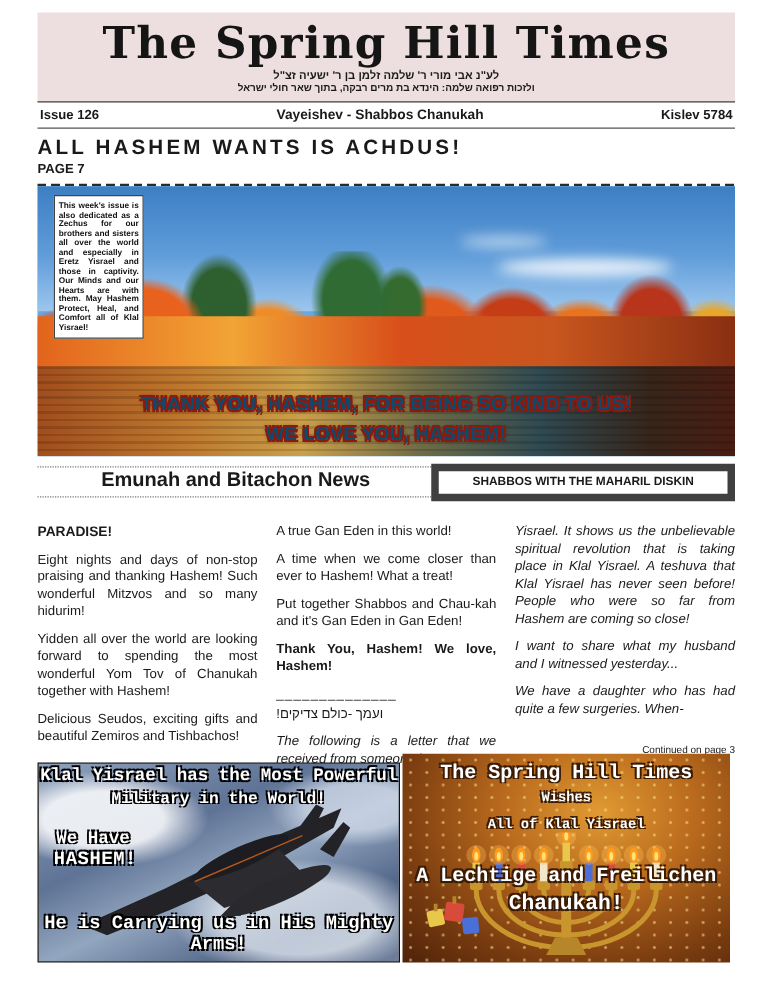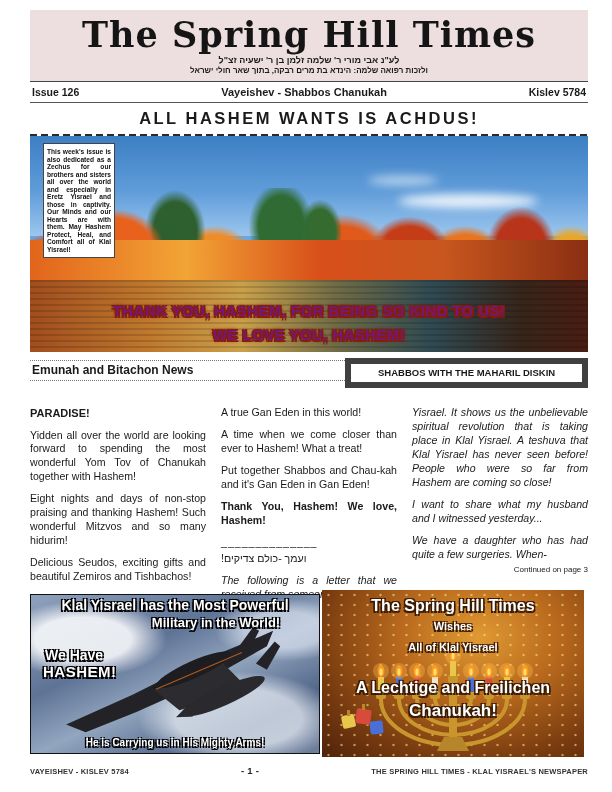--- a/index.html
+++ b/index.html
@@ -22,21 +22,21 @@
   .heb2{font-size:8px;margin-top:1px;font-weight:bold;}
 
   
   .issue-bar{
     display:flex;justify-content:space-between;align-items:center;
     border-bottom:1px solid #555;padding:4px 2px 4px 2px;font-size:10.5px;font-weight:bold;
   }
   .issue-bar .mid{font-size:11px;}
 
   
-  .headline-block{text-align:center;padding:6px 0 2px 0;}
+  .headline-block{padding:6px 0 2px 0;}
   .headline{font-size:16.5px;font-weight:bold;letter-spacing:2.5px;}
   .pageref{font-size:10.5px;font-weight:bold;margin-top:1px;}
   .dashed-divider{
     height:2px;margin:4px 0 0 0;
     background:repeating-linear-gradient(90deg,#2a2a2a 0 7px,transparent 7px 11px);
   }
 
   
   .photo{position:relative;height:216px;overflow:hidden;background:#6aa7e0;}
   .sky{position:absolute;left:0;right:0;top:0;height:100px;
@@ -62,67 +62,67 @@
     background:
      repeating-linear-gradient(180deg,rgba(0,0,0,.14) 0 2px,transparent 2px 6px),
      linear-gradient(90deg,#a14d1d 0%,#c07a2e 22%,#caa04a 38%,#6f6b46 55%,#2f4a52 72%,#37251a 88%,#4a1d12 100%);}
   .dedication-box{
     position:absolute;left:13px;top:7px;width:64px;background:#ffffff;
     border:1px solid #444;padding:4px 3px;font-size:6.6px;font-weight:bold;
     line-height:1.14;text-align:justify;color:#111;
   }
   .overlay{position:absolute;left:0;right:0;bottom:5px;text-align:center;}
   .ol{
-    color:#701a75;font-weight:bold;font-size:15px;line-height:24px;letter-spacing:.4px;
+    color:#0c4a6e;font-weight:bold;font-size:15px;line-height:24px;letter-spacing:.4px;
     text-shadow:-1.5px -1.5px 0 #8a1a0f,1.5px -1.5px 0 #8a1a0f,-1.5px 1.5px 0 #8a1a0f,
                  1.5px 1.5px 0 #8a1a0f,0 0 4px #5e130a;
   }
 
   
   .section-row{display:flex;justify-content:space-between;align-items:flex-start;margin-top:8px;height:38px;}
   .section-title-wrap{width:330px;}
   .dotted{border-top:1.5px dotted #777;height:0;}
-  .section-title{font-size:12px;font-weight:bold;padding:2px 0 3px 2px;}
+  .section-title{font-size:16px;font-weight:bold;padding:2px 0 3px 2px;text-align:center;}
   .promo-box{
     border:6px solid #404040;text-align:center;font-weight:bold;font-size:9.5px;
     line-height:12px;padding:3px 8px;width:225px;margin-top:-2px;
   }
 
   
   .columns{display:flex;gap:15px;margin-top:8px;height:178px;}
   .col{flex:1;font-size:10.6px;line-height:1.32;text-align:justify;}
   .col p{margin:0 0 8px 0;}
   .col-heading{font-weight:bold;font-size:11px;}
   .bold{font-weight:bold;}
   .divider-line{letter-spacing:1px;margin-bottom:2px !important;}
   .hebrew{text-align:right;direction:rtl;unicode-bidi:isolate;text-align:left;}
   .italic, .italic-col p{font-style:italic;}
-  .continued{float:right;font-size:8px;font-style:normal;font-weight:normal;margin-top:3px;}
-
-  
-  .ads{display:flex;gap:2px;margin-top:6px;align-items:center;}
+  .continued{float:right;font-size:8px;font-style:normal;font-weight:normal;margin-top:20px;}
+
+  
+  .ads{display:flex;gap:2px;margin-top:6px;align-items:flex-end;font-family:Liberation Mono, monospace;}
   .ad{position:relative;overflow:hidden;box-sizing:border-box;}
   .ad-left{
     width:290px;height:160px;border:1.5px solid #111;
     background:
       radial-gradient(120px 55px at 18% 28%,rgba(255,255,255,.85) 0 40%,transparent 70%),
       radial-gradient(140px 65px at 72% 78%,rgba(240,245,250,.7) 0 45%,transparent 72%),
       radial-gradient(100px 45px at 88% 22%,rgba(222,230,242,.65) 0 40%,transparent 70%),
       linear-gradient(155deg,#8fa2bd 0%,#5f7396 35%,#93a6bf 55%,#4d6185 80%,#707f9c 100%);
   }
   .plane{position:absolute;left:12px;top:20px;width:265px;height:125px;}
   .adl-text{
     position:absolute;width:100%;text-align:center;color:#fff;font-weight:bold;
     text-shadow:-1.5px -1.5px 0 #000,1.5px -1.5px 0 #000,-1.5px 1.5px 0 #000,1.5px 1.5px 0 #000;
   }
   .adl1{top:2px;font-size:14px;}
-  .adl2{top:20px;font-size:13px;margin-left:41px;}
+  .adl2{top:20px;font-size:13px;}
   .wehave1{position:absolute;left:14px;top:52px;width:auto;text-align:left;font-size:14px;}
   .wehave2{position:absolute;left:12px;top:68px;width:auto;text-align:left;font-size:15px;letter-spacing:.5px;}
-  .adl-caption{bottom:5px;font-size:10px;}
+  .adl-caption{bottom:5px;font-size:15px;}
 
   .ad-right{
     width:262px;height:167px;
     background:radial-gradient(ellipse at 60% 28%,#e09a33 0%,#b96a1d 35%,#7a3c10 72%,#4f220a 100%);
   }
   .sparkles{position:absolute;inset:0;
     background-image:radial-gradient(circle,rgba(255,224,140,.75) .7px,transparent 1.6px);
     background-size:13px 10px;opacity:.8;}
   .menorah{position:absolute;left:18px;bottom:4px;width:226px;height:100px;}
   .adr-text{position:relative;z-index:3;text-align:center;color:#fff;font-weight:bold;
@@ -151,20 +151,21 @@
   </header>
 
   <div class="issue-bar">
     <span>Issue 126</span>
     <span class="mid">Vayeishev - Shabbos Chanukah</span>
     <span>Kislev 5784</span>
   </div>
 
   <div class="headline-block">
     <div class="headline">ALL HASHEM WANTS IS ACHDUS!</div>
+    <div class="pageref">PAGE 7</div>
   </div>
   <div class="dashed-divider"></div>
 
   <div class="photo">
     <div class="sky"></div>
     <div class="cloud c1"></div>
     <div class="cloud c2"></div>
     <div class="trees"></div>
     <div class="treebase"></div>
     <div class="water"></div>
@@ -182,22 +183,22 @@
       <div class="dotted"></div>
     </div>
     <div class="promo-box">
       <div>SHABBOS WITH THE MAHARIL DISKIN</div>
     </div>
   </div>
 
   <div class="columns">
     <div class="col">
       <p class="col-heading">PARADISE!</p>
+      <p>Eight nights and days of non-stop praising and thanking Hashem! Such wonderful Mitzvos and so many hidurim!</p>
       <p>Yidden all over the world are looking forward to spending the most wonderful Yom Tov of Chanukah together with Hashem!</p>
-      <p>Eight nights and days of non-stop praising and thanking Hashem! Such wonderful Mitzvos and so many hidurim!</p>
       <p>Delicious Seudos, exciting gifts and beautiful Zemiros and Tishbachos!</p>
     </div>
     <div class="col">
       <p>A true Gan Eden in this world!</p>
       <p>A time when we come closer than ever to Hashem! What a treat!</p>
       <p>Put together Shabbos and Chau-kah and it's Gan Eden in Gan Eden!</p>
       <p class="bold">Thank You, Hashem! We love, Hashem!</p>
       <p class="divider-line">______________</p>
       <p class="hebrew" dir="rtl">ועמך -כולם צדיקים!</p>
       <p class="italic">The following is a letter that we received from someone in Eretz</p>
@@ -310,19 +311,14 @@
       </svg>
       <div class="adr-text adr1">The Spring Hill Times</div>
       <div class="adr-text adr2">Wishes</div>
       <div class="adr-text adr3">All of Klal Yisrael</div>
       <div class="adr-text adr4">A Lechtige and Freilichen</div>
       <div class="adr-text adr5">Chanukah!</div>
     </div>
 
   </div>
 
-  <footer class="footer">
-    <span>VAYEISHEV - KISLEV 5784</span>
-    <span class="pg">- 1 -</span>
-    <span>THE SPRING HILL TIMES - KLAL YISRAEL'S NEWSPAPER</span>
-  </footer>
 
 </div>
 
 </body></html>

